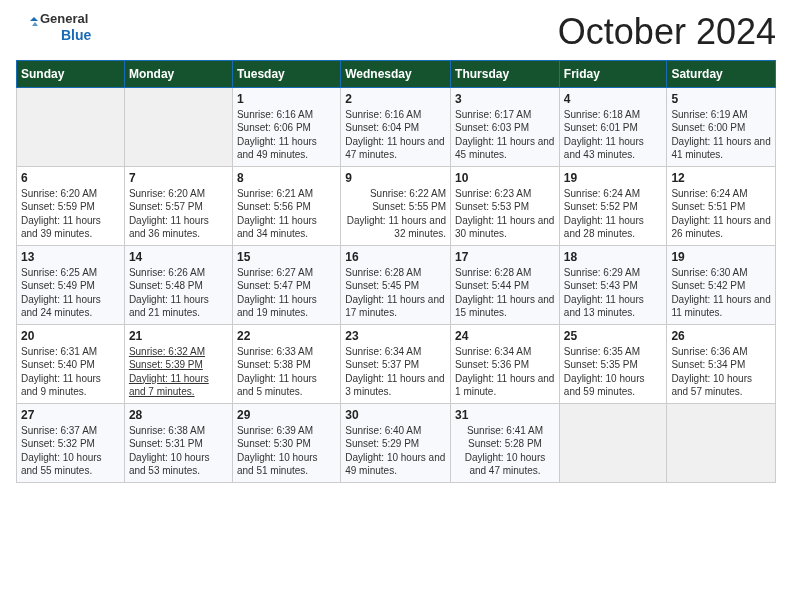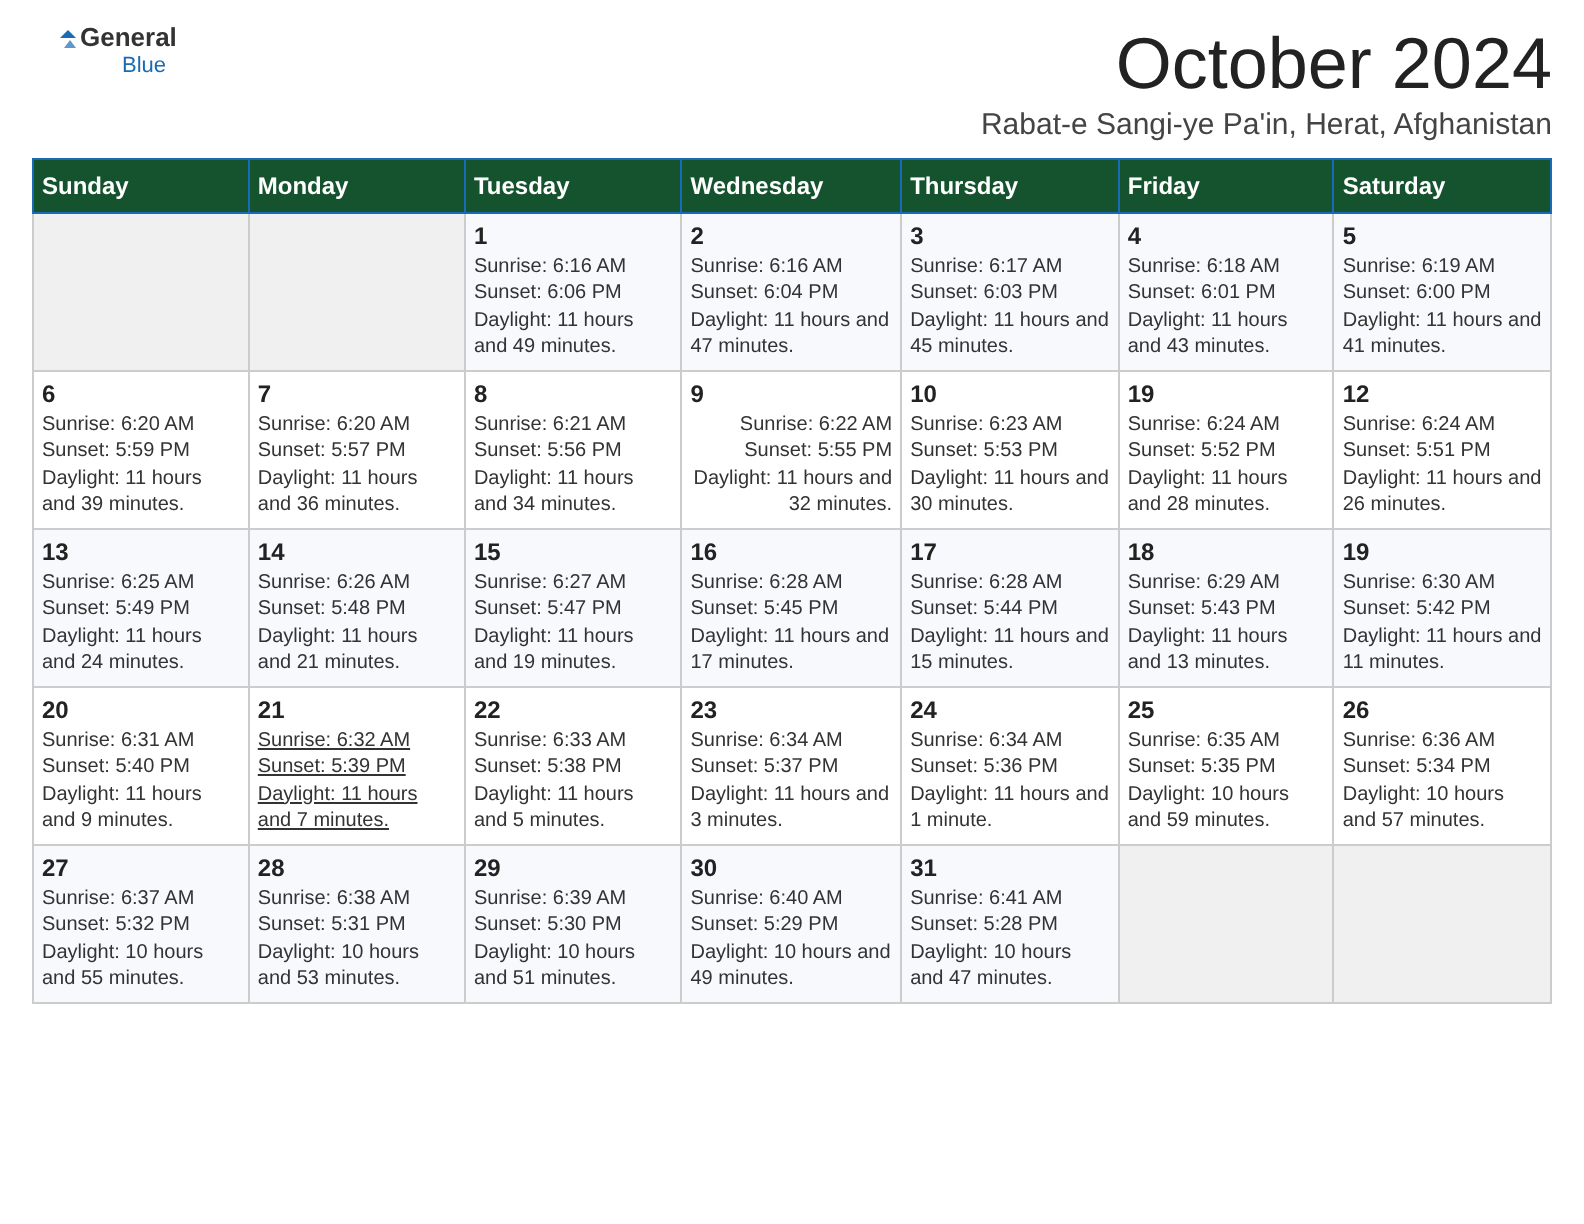--- a/index.html
+++ b/index.html
@@ -91,28 +91,27 @@
   <div class="header">
     <div class="logo">
   <div style="display:flex;flex-direction:column;line-height:1.15;">
     <div style="display:flex;align-items:center;gap:2px;">
       <svg width="22" height="22" viewBox="0 0 22 22">
         <polygon points="14,4 22,4 18,0" fill="#1a6bb5"></polygon>
         <polygon points="16,9 22,9 19,5" fill="#1a6bb5" opacity="0.7"></polygon>
       </svg>
       <div>
         <div style="font-size:13px;font-weight:bold;color:#333;">General</div>
-        <div style="font-size:11px;font-weight:normal;color:#1a6bb5;padding-left:21px;">Blue</div>
+        <div style="font-size:14px;font-weight:bold;color:#1a6bb5;padding-left:21px;">Blue</div>
       </div>
     </div>
   </div>
 </div>
     <div class="header-right">
       <div class="title">October 2024</div>
-      <div class="subtitle">Rabat-e Sangi-ye Pa'in, Herat, Afghanistan</div>
     </div>
   </div>
 
   <table class="calendar">
     <thead>
       <tr id="day-headers">
           <th>Sunday</th>
           <th>Monday</th>
           <th>Tuesday</th>
           <th>Wednesday</th>
@@ -308,21 +307,21 @@
 Daylight: 10 hours and 51 minutes.</div>
           </td>
           <td>
             <span class="day-number">30</span>
             <div class="cell-content" style="white-space: pre-line;">Sunrise: 6:40 AM
 Sunset: 5:29 PM
 Daylight: 10 hours and 49 minutes.</div>
           </td>
           <td>
             <span class="day-number">31</span>
-            <div class="cell-content" style="white-space: pre-line;">Sunrise: 6:41 AM
+            <div class="cell-content" style="white-space: pre-line; text-align: center;">Sunrise: 6:41 AM
 Sunset: 5:28 PM
 Daylight: 10 hours and 47 minutes.</div>
           </td>
           <td class="empty-cell"></td>
           <td class="empty-cell"></td>
         </tr>
       </tbody>
   </table>
 
 </div>

